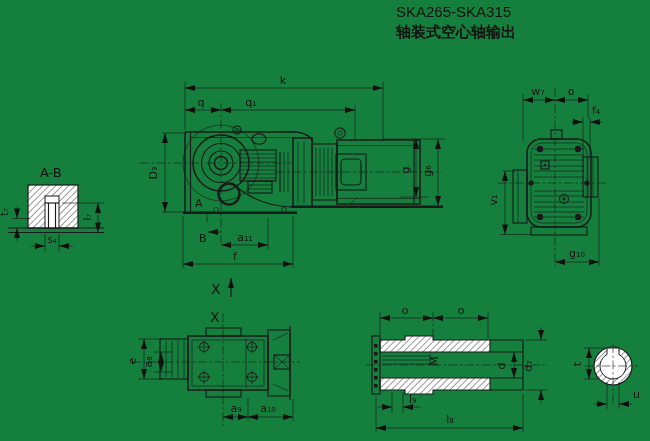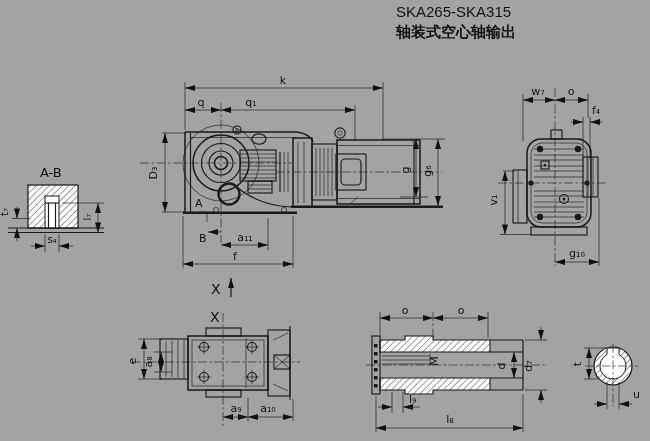--- a/index.html
+++ b/index.html
@@ -1,16 +1,16 @@
 <!DOCTYPE html>
 <html><head>
 <meta charset="utf-8">
 <style>
   html,body{margin:0;padding:0;background:#fff;}
-  .stage{position:relative;width:650px;height:441px;background:#a3a3a3;overflow:hidden;}
+  .stage{position:relative;width:650px;height:441px;background:#15803d;overflow:hidden;}
   svg{display:block;}
   text{fill:#111;font-family:"DejaVu Sans","Liberation Sans",sans-serif;}
   .dim{font-size:11px;}
   .dimsmall{font-size:10px;}
   .big{font-size:14px;}
   .abtitle{font-size:13px;}
   .ttl{font-size:15px;font-family:"Liberation Sans","DejaVu Sans",sans-serif;}
   .ttl2{font-size:15px;font-weight:bold;font-family:"Liberation Sans","DejaVu Sans",sans-serif;}
   .ol{stroke:#1a1a1a;stroke-width:1.15;fill:none;}
   .ol2{stroke:#1a1a1a;stroke-width:1.5;fill:none;}

